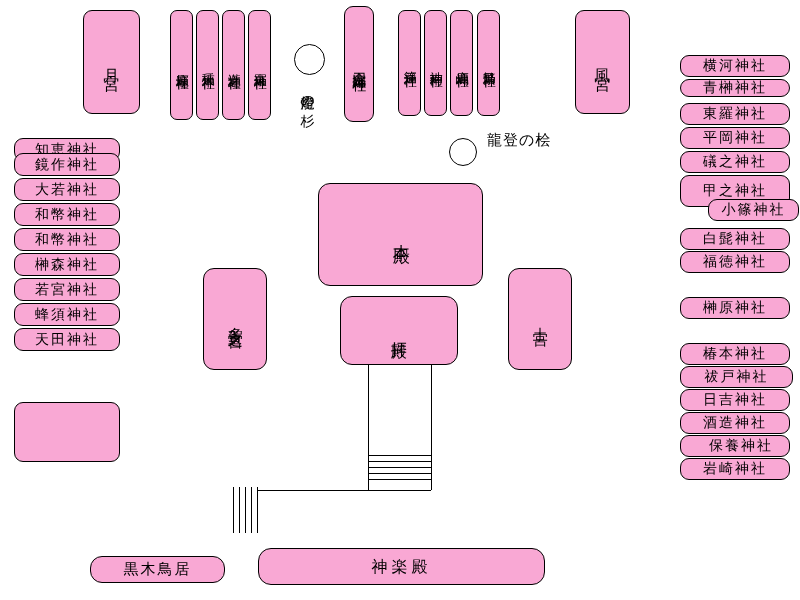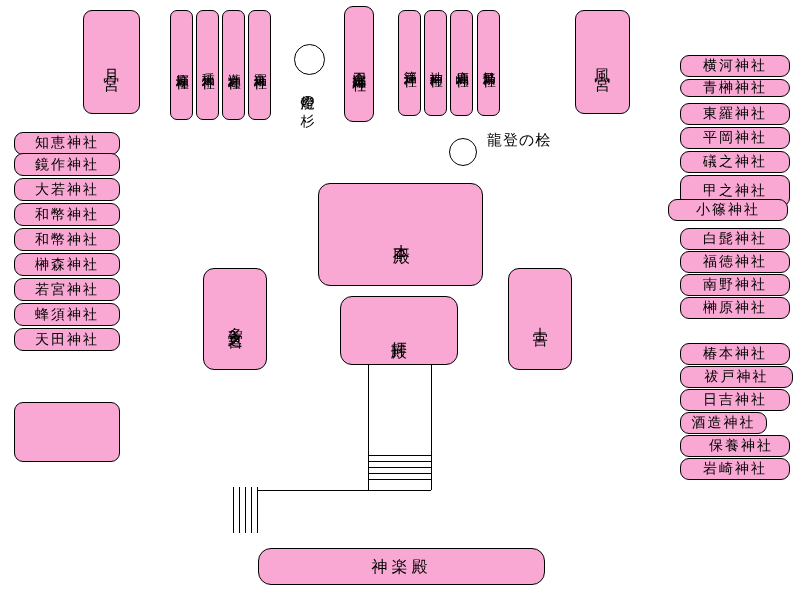--- a/index.html
+++ b/index.html
@@ -70,51 +70,51 @@
   <div class="box narrow v f13 ls1" style="left:398px;top:10px;width:23px;height:106px;">篷戸神社</div>
   <div class="box narrow v f13 ls1" style="left:424px;top:10px;width:23px;height:106px;">神南神社</div>
   <div class="box narrow v f13 ls1" style="left:450px;top:10px;width:23px;height:106px;">鹿嶋神社</div>
   <div class="box narrow v f13 ls1" style="left:477px;top:10px;width:23px;height:106px;">繁昌神社</div>
 
   <div class="box v f16 ls6" style="left:575px;top:10px;width:55px;height:104px;">風宮</div>
 
   <div class="circle" style="left:449px;top:138px;width:28px;height:28px;"></div>
   <div class="label f15 ls1" style="left:487px;top:132px;">龍登の桧</div>
 
-  <div class="box f14 ls2" style="left:14px;top:132px;width:106px;height:23px;font-family:Liberation Mono, monospace;">知恵神社</div>
+  <div class="box f14 ls2" style="left:14px;top:138px;width:106px;height:23px;">知恵神社</div>
   <div class="box f14 ls2" style="left:14px;top:153px;width:106px;height:23px;">鏡作神社</div>
   <div class="box f14 ls2" style="left:14px;top:178px;width:106px;height:23px;">大若神社</div>
   <div class="box f14 ls2" style="left:14px;top:203px;width:106px;height:23px;">和幣神社</div>
   <div class="box f14 ls2" style="left:14px;top:228px;width:106px;height:23px;">和幣神社</div>
   <div class="box f14 ls2" style="left:14px;top:253px;width:106px;height:23px;">榊森神社</div>
   <div class="box f14 ls2" style="left:14px;top:278px;width:106px;height:23px;">若宮神社</div>
   <div class="box f14 ls2" style="left:14px;top:303px;width:106px;height:23px;">蜂須神社</div>
   <div class="box f14 ls2" style="left:14px;top:328px;width:106px;height:23px;">天田神社</div>
   <div class="box f14 ls2" style="left:14px;top:362px;width:106px;height:35px;margin-top:48px;">御幸神社</div>
   <div class="box" style="left:14px;top:402px;width:106px;height:60px;"></div>
 
   <div class="box f14 ls2" style="left:680px;top:55px;width:110px;height:22px;">横河神社</div>
   <div class="box f14 ls2" style="left:680px;top:79px;width:110px;height:18px;">青榊神社</div>
   <div class="box f14 ls2" style="left:680px;top:103px;width:110px;height:22px;">東羅神社</div>
   <div class="box f14 ls2" style="left:680px;top:127px;width:110px;height:22px;">平岡神社</div>
   <div class="box f14 ls2" style="left:680px;top:151px;width:110px;height:22px;">礒之神社</div>
   <div class="box f14 ls2" style="left:680px;top:175px;width:110px;height:32px;">甲之神社</div>
-  <div class="box f14 ls2" style="left:668px;top:199px;width:120px;height:22px;">小篠神社</div>
+  <div class="box f14 ls2" style="left:708px;top:199px;width:91px;height:22px;">小篠神社</div>
 
   <div class="box f14 ls2" style="left:680px;top:228px;width:110px;height:22px;">白髭神社</div>
   <div class="box f14 ls2" style="left:680px;top:251px;width:110px;height:22px;">福徳神社</div>
-  <div class="box f14 ls2" style="left:680px;top:274px;width:110px;height:22px;">南野神社</div>
   <div class="box f14 ls2" style="left:680px;top:297px;width:110px;height:22px;">榊原神社</div>
   <div class="box f14 ls2" style="left:680px;top:343px;width:110px;height:22px;">椿本神社</div>
   <div class="box f14 ls2" style="left:680px;top:366px;width:113px;height:22px;">祓戸神社</div>
   <div class="box f14 ls2" style="left:680px;top:389px;width:110px;height:22px;">日吉神社</div>
-  <div class="box f14 ls2" style="left:680px;top:412px;width:87px;height:22px;">酒造神社</div>
+  <div class="box f14 ls2" style="left:680px;top:412px;width:110px;height:22px;">酒造神社</div>
   <div class="box f14 ls2" style="left:680px;top:435px;width:110px;height:22px;padding-left:12px;">保養神社</div>
   <div class="box f14 ls2" style="left:680px;top:458px;width:110px;height:22px;">岩崎神社</div>
 
   <div class="box v f17 ls4" style="left:318px;top:183px;width:165px;height:103px;border-radius:12px;">本殿</div>
   <div class="box v f16 ls2" style="left:340px;top:296px;width:118px;height:69px;border-radius:12px;">拝殿</div>
   <div class="box v f15 ls2" style="left:203px;top:268px;width:64px;height:102px;border-radius:11px;">多賀之宮</div>
   <div class="box v f15 ls4" style="left:508px;top:268px;width:64px;height:102px;border-radius:11px;">土宮</div>
 
+  <div class="box f15 ls2" style="left:90px;top:556px;width:135px;height:27px;border-radius:12px;">黒木鳥居</div>
   <div class="box f16 ls4" style="left:258px;top:548px;width:287px;height:37px;border-radius:13px;">神楽殿</div>
 
 </div>
 
 </body></html>

